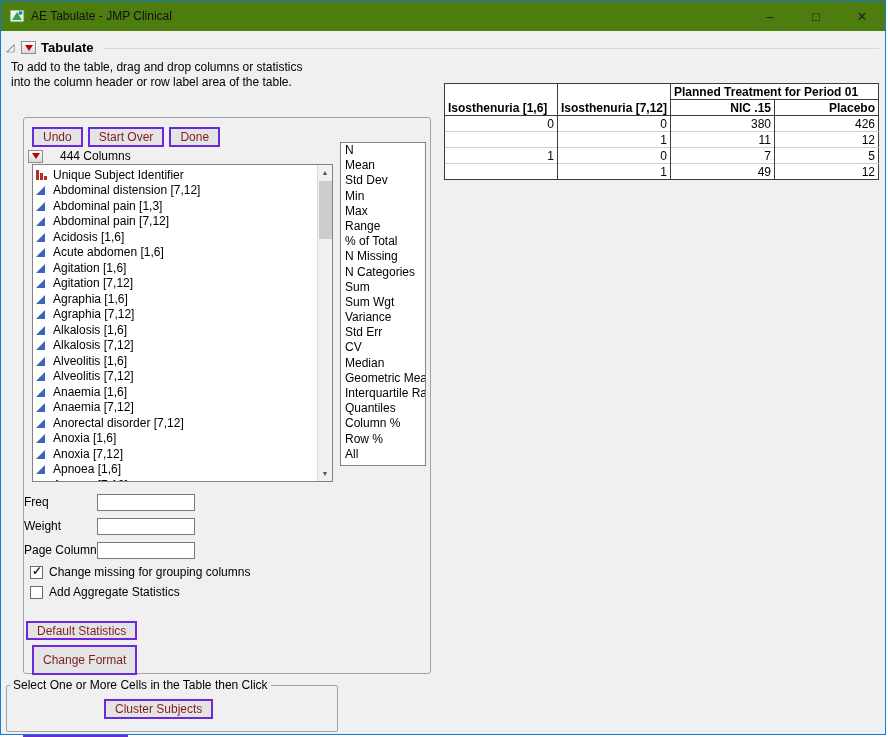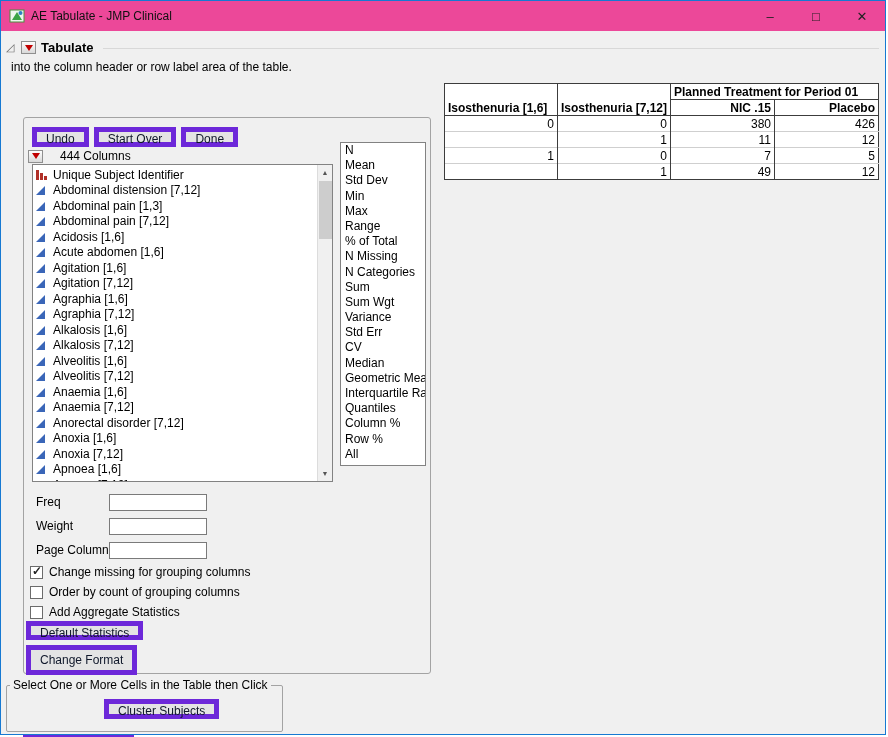--- a/index.html
+++ b/index.html
@@ -2,39 +2,39 @@
 <html><head>
 <meta charset="utf-8">
 <style>
   * { margin:0; padding:0; box-sizing:border-box; }
   html,body { width:888px; height:737px; overflow:hidden; background:#ffffff; }
   body { font-family:"Liberation Sans", sans-serif; font-size:12px; color:#000; }
 
   .window { position:relative; width:886px; height:735px; border:1px solid #1679d2; background:#f0f0f0; }
 
   
-  .titlebar { position:absolute; top:0; left:0; right:0; height:30px; background:#ec4899; display:flex; align-items:center; }
+  .titlebar { position:absolute; top:0; left:0; right:0; height:30px; background:#4d7c0f; display:flex; align-items:center; }
   .app-icon { margin-left:8px; width:16px; height:16px; flex:0 0 16px; }
   .title-text { margin-left:6px; font-size:12px; color:#111; }
   .win-controls { margin-left:auto; display:flex; height:100%; }
   .win-btn { width:46px; height:100%; display:flex; align-items:center; justify-content:center; font-size:13px; color:#222; cursor:default; }
 
   
   .outline-collapse { position:absolute; left:5px; top:40px; font-size:11px; color:#6e6e6e; }
   .rt-btn { position:absolute; width:15px; height:13px; background:linear-gradient(#fdfdfd,#d9d9d9); border:1px solid #8f8f8f; display:flex; align-items:center; justify-content:center; }
   .rt-main { left:20px; top:40px; }
   .rt { width:0; height:0; border-left:4px solid transparent; border-right:4px solid transparent; border-top:6px solid #c00000; }
   .outline-title { position:absolute; left:40px; top:39px; font-size:13px; font-weight:bold; }
   .outline-rule { position:absolute; left:102px; right:6px; top:47px; height:1px; background:#d8d8d8; }
 
   .instructions { position:absolute; left:10px; top:59px; line-height:15px; }
 
   
   .panel { position:absolute; left:22px; top:116px; width:408px; height:557px; border:1px solid #a3a3a3; border-radius:3px; }
-  .btn { font-family:"Liberation Sans", sans-serif; font-size:12px; background:#e4e4e4; border:5px solid #6d28d9; padding:0 9px; height:20px; color:#0f172a; }
+  .btn { font-family:"Liberation Sans", sans-serif; font-size:12px; background:#e4e4e4; border:2px solid #6d28d9; padding:0 9px; height:20px; color:#7f1d1d; }
   .btn-row { position:absolute; left:8px; top:9px; display:flex; gap:5px; }
 
   .columns-hdr { position:absolute; left:4px; top:31px; display:flex; align-items:center; gap:17px; }
   .columns-hdr .rt-btn { position:static; }
 
   .listbox { position:absolute; background:#fff; border:1px solid #828282; overflow:hidden; }
   .columns-list { left:8px; top:46px; width:301px; height:318px; }
   .columns-inner { padding:2px 0 0 3px; }
   .col-item { height:15.5px; display:flex; align-items:center; white-space:nowrap; }
   .col-icon { width:14px; height:10px; display:inline-flex; align-items:flex-end; margin-right:3px; flex:0 0 14px; }
@@ -46,35 +46,35 @@
   .icon-nom i:nth-child(3){ height:4px; }
 
   .scrollbar { position:absolute; top:0; right:0; width:15px; height:100%; background:#f0f0f0; border-left:1px solid #dcdcdc; }
   .sb-btn { height:15px; display:flex; align-items:center; justify-content:center; font-size:7px; color:#555; }
   .sb-down { position:absolute; bottom:0; width:100%; }
   .sb-thumb { position:absolute; top:16px; left:1px; width:13px; height:58px; background:#cdcdcd; }
 
   .stats-list { left:316px; top:24px; width:86px; height:324px; }
   .stat-item { height:15.2px; line-height:15.2px; padding-left:4px; white-space:nowrap; overflow:hidden; }
 
-  .fields { position:absolute; left:12px; top:372px; }
+  .fields { position:absolute; left:0; top:372px; }
   .field-row { height:24px; display:flex; align-items:center; }
   .field-label { width:73px; }
   .field-input { width:98px; height:17px; background:#fff; border:1px solid #7a7a7a; font-family:"Liberation Sans",sans-serif; font-size:12px; padding:0 2px; }
 
   .options { position:absolute; left:6px; top:444px; }
   .opt-row { height:20px; display:flex; align-items:center; gap:6px; }
   .checkbox { width:13px; height:13px; background:#fff; border:1px solid #6b6b6b; position:relative; flex:0 0 13px; }
   .check { position:absolute; left:1px; top:-3px; font-size:12px; font-weight:bold; color:#222; }
 
   .default-stats-btn { position:absolute; left:2px; top:503px; height:19px; }
-  .change-format-btn { position:absolute; left:2px; top:527px; height:30px; }
-
-  
-  .bottom-box { position:absolute; left:5px; top:684px; width:277px; height:47px; border:1px solid #a3a3a3; border-radius:2px; }
+  .change-format-btn { position:absolute; left:8px; top:527px; height:30px; }
+
+  
+  .bottom-box { position:absolute; left:5px; top:684px; width:332px; height:47px; border:1px solid #a3a3a3; border-radius:2px; }
   .bottom-caption { position:absolute; top:-8px; left:3px; background:#f0f0f0; padding:0 3px; white-space:nowrap; }
   .profile-btn { position:absolute; left:16px; top:13px;margin-top:36px; }
   .cluster-btn { position:absolute; left:97px; top:13px; }
 
   
   .results { position:absolute; left:443px; top:82px; }
   table { border-collapse:collapse; table-layout:fixed; background:#fff; border:1px solid #3c3c3c; }
   th, td { font-size:12px; padding:0 3px; height:16px; white-space:nowrap; overflow:hidden;margin-top:21px; }
   th { font-weight:bold; }
   .grp { text-align:left; vertical-align:bottom; border-left:1px solid #3c3c3c; border-bottom:1px solid #3c3c3c; }
@@ -103,20 +103,21 @@
   </div>
 
   <span class="outline-collapse">◿</span>
   <span class="rt-btn rt-main">
       <span class="rt"></span>
     </span>
   <span class="outline-title">Tabulate</span>
   <div class="outline-rule"></div>
 
   <div class="instructions">
+    <div>To add to the table, drag and drop columns or statistics</div>
     <div>into the column header or row label area of the table.</div>
   </div>
 
   <div class="panel">
 
     <div class="btn-row">
       <button class="btn">Undo</button>
       <button class="btn">Start Over</button>
       <button class="btn">Done</button>
     </div>
@@ -306,24 +307,20 @@
         <input class="field-input" value="" style="">
       </div>
     </div>
 
     <div class="options" id="options-rows">
         <div class="opt-row">
           <span class="checkbox">
             <span class="check">✓</span>
           </span>
           <span class="opt-label">Change missing for grouping columns</span>
-        </div>
-        <div class="opt-row">
-          <span class="checkbox"></span>
-          <span class="opt-label">Order by count of grouping columns</span>
         </div>
         <div class="opt-row">
           <span class="checkbox"></span>
           <span class="opt-label">Add Aggregate Statistics</span>
         </div>
       </div>
 
     <button class="btn default-stats-btn">Default Statistics</button>
     <button class="btn change-format-btn">Change Format</button>
   </div>

